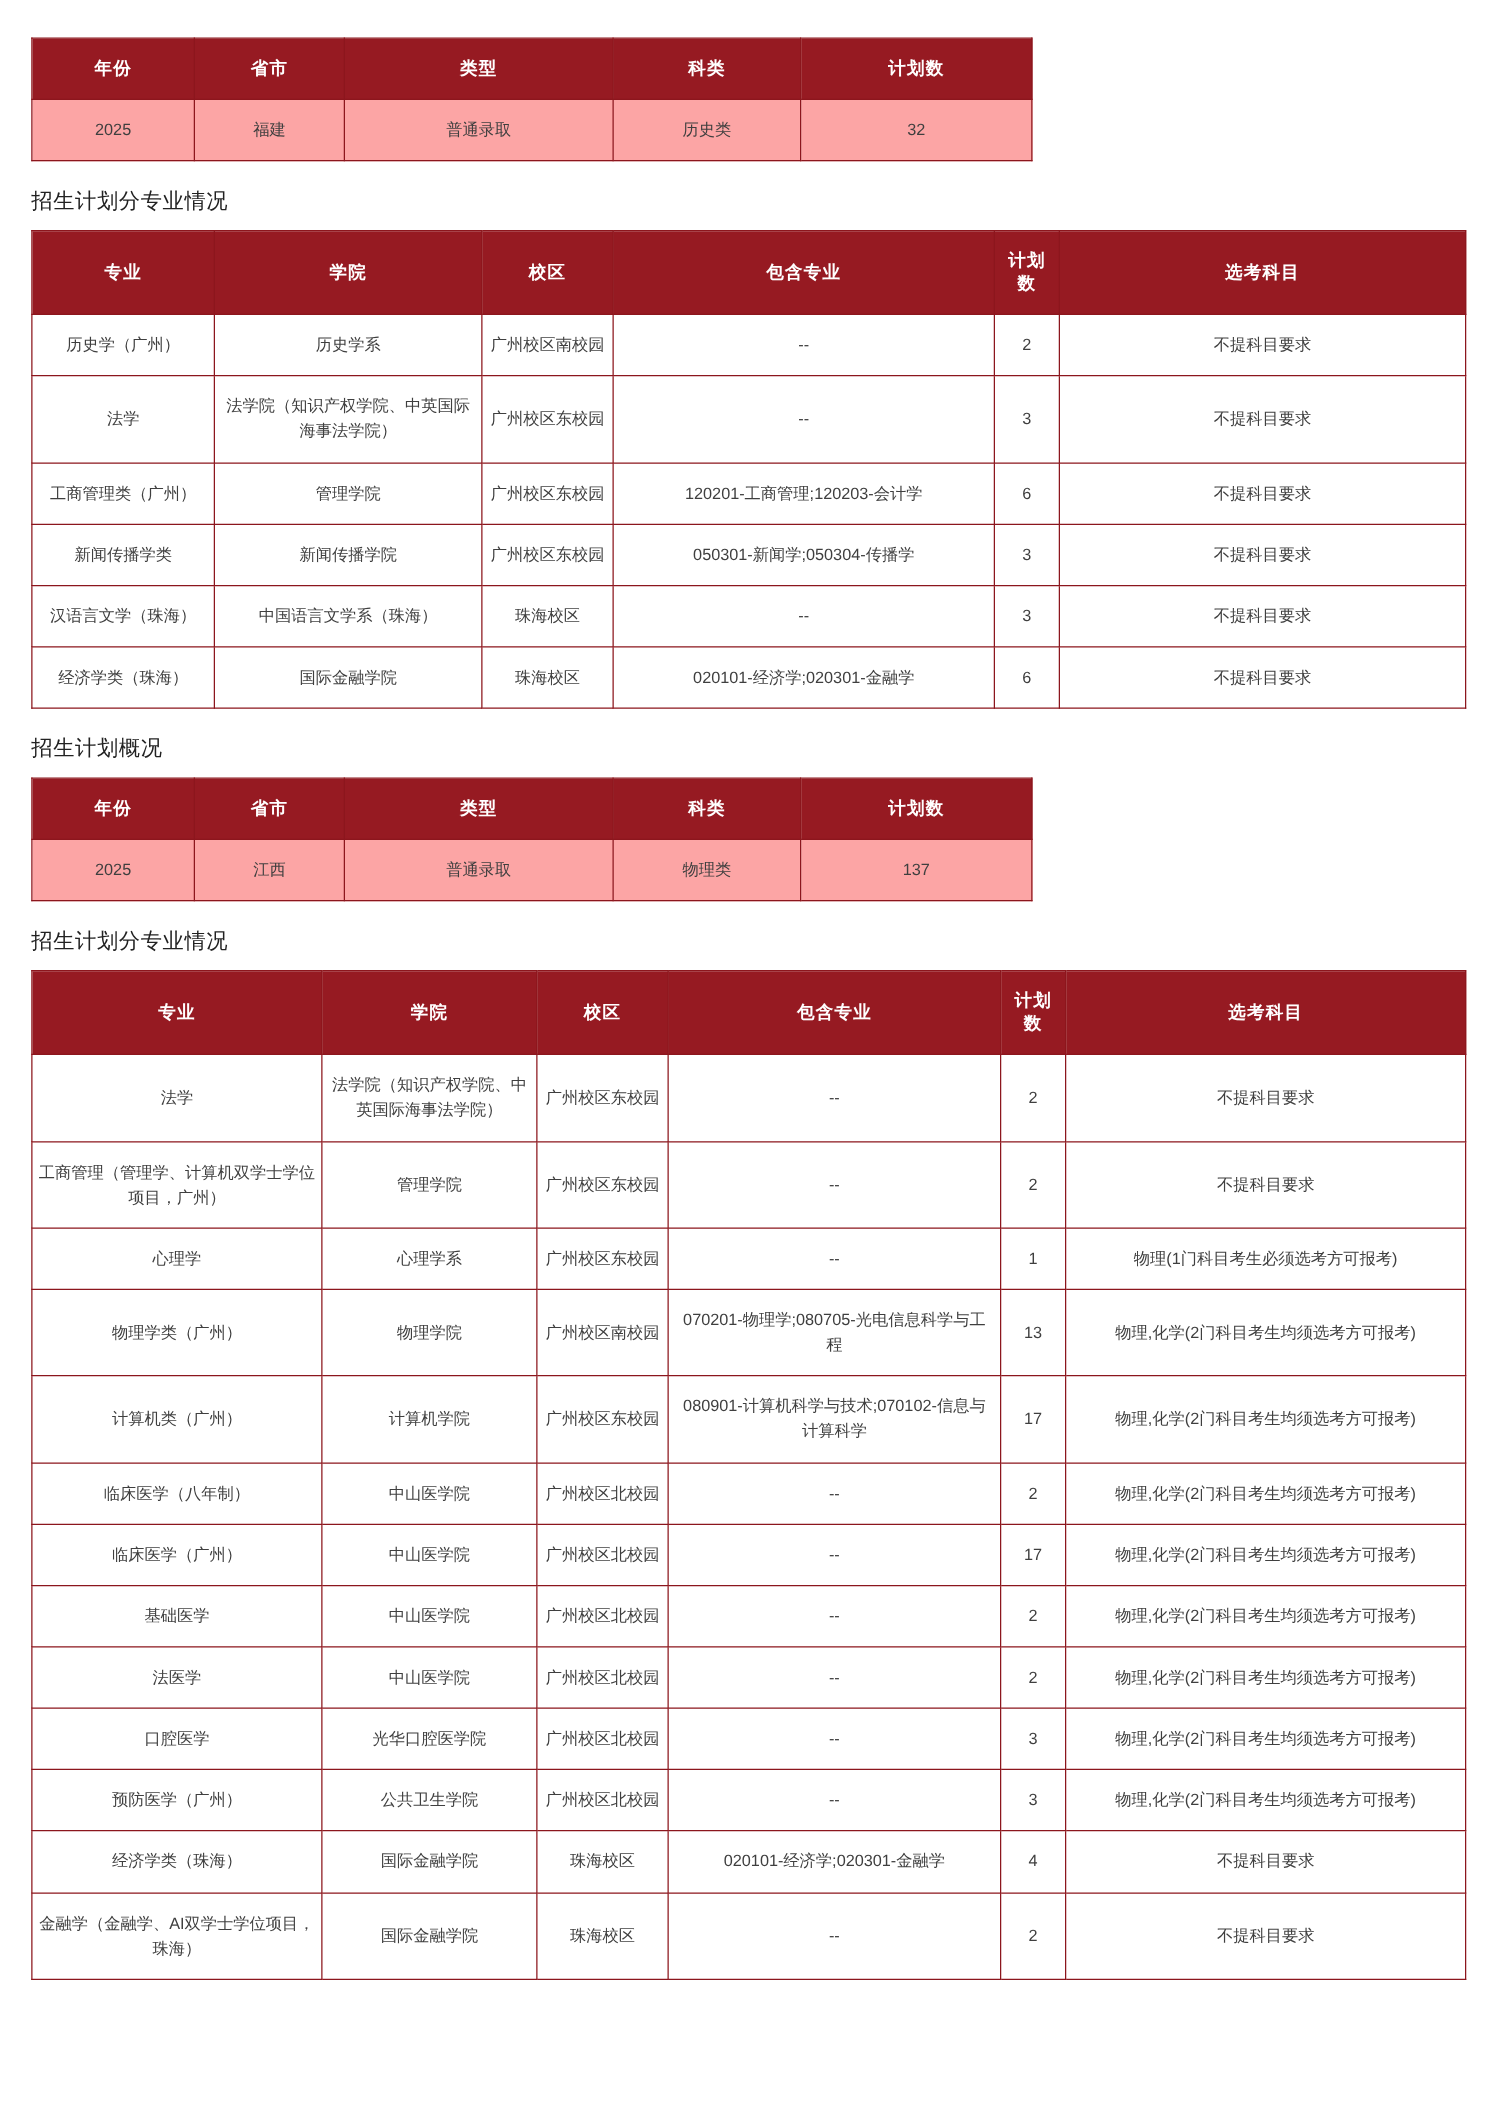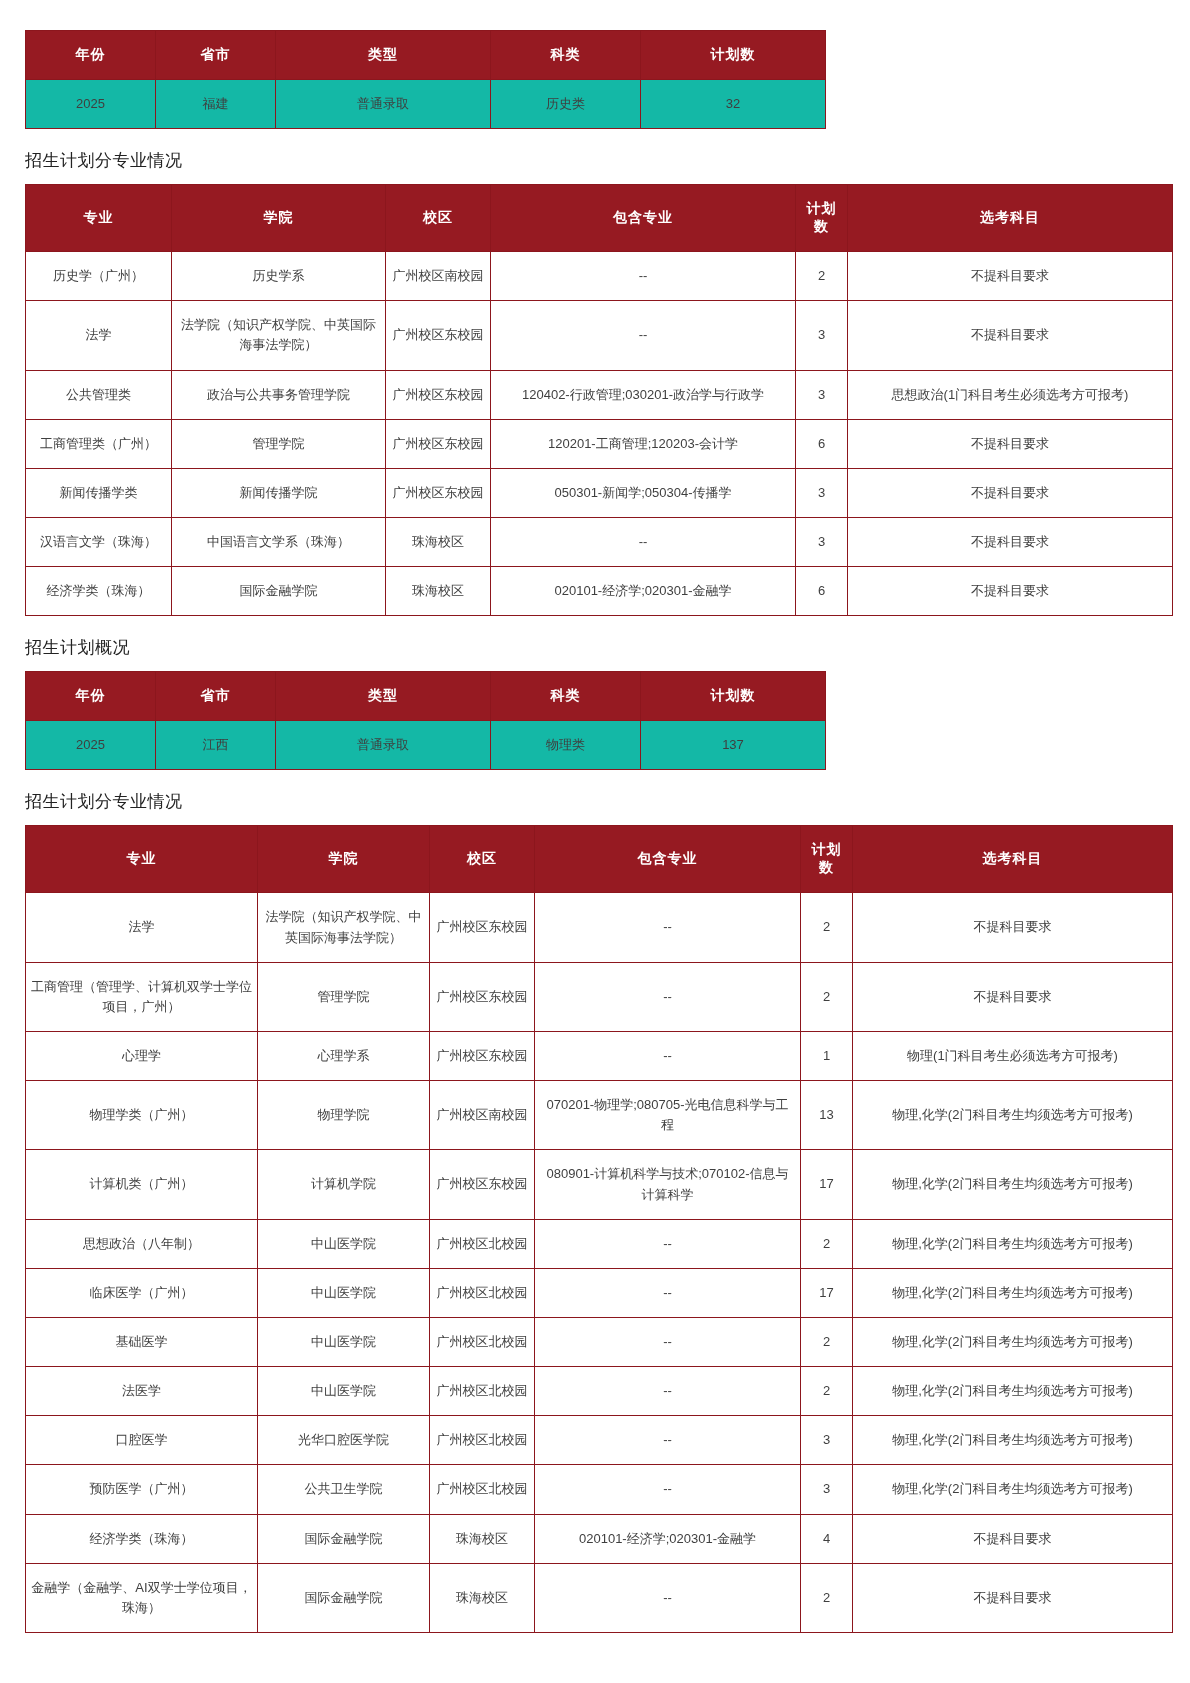--- a/index.html
+++ b/index.html
@@ -45,21 +45,21 @@
   .tbl td {
     font-size: 13px;
     color: #3f3f3f;
     text-align: center;
     padding: 14px 5px;
     border: 1px solid #8c161d;
     line-height: 1.55;
     background: #ffffff;
     word-break: break-all;
   }
-  table.summary tbody td { background: #14b8a6; }
+  table.summary tbody td { background: #fca5a5; }
   tr.alt td { background: #f5f5f5; }
 
   
   table.summary th:nth-child(1) { width: 130px; }
   table.summary th:nth-child(2) { width: 120px; }
   table.summary th:nth-child(3) { width: 215px; }
   table.summary th:nth-child(4) { width: 150px; }
   table.summary th:nth-child(5) { width: 185px; }
 
   
@@ -129,28 +129,20 @@
           </tr>
           <tr>
             <td>法学</td>
             <td>法学院（知识产权学院、中英国际海事法学院）</td>
             <td>广州校区东校园</td>
             <td>--</td>
             <td>3</td>
             <td>不提科目要求</td>
           </tr>
           <tr>
-            <td>公共管理类</td>
-            <td>政治与公共事务管理学院</td>
-            <td>广州校区东校园</td>
-            <td>120402-行政管理;030201-政治学与行政学</td>
-            <td>3</td>
-            <td>思想政治(1门科目考生必须选考方可报考)</td>
-          </tr>
-          <tr>
             <td>工商管理类（广州）</td>
             <td>管理学院</td>
             <td>广州校区东校园</td>
             <td>120201-工商管理;120203-会计学</td>
             <td>6</td>
             <td>不提科目要求</td>
           </tr>
           <tr>
             <td>新闻传播学类</td>
             <td>新闻传播学院</td>
@@ -251,21 +243,21 @@
           </tr>
           <tr>
             <td>计算机类（广州）</td>
             <td>计算机学院</td>
             <td>广州校区东校园</td>
             <td>080901-计算机科学与技术;070102-信息与计算科学</td>
             <td>17</td>
             <td>物理,化学(2门科目考生均须选考方可报考)</td>
           </tr>
           <tr>
-            <td>思想政治（八年制）</td>
+            <td>临床医学（八年制）</td>
             <td>中山医学院</td>
             <td>广州校区北校园</td>
             <td>--</td>
             <td>2</td>
             <td>物理,化学(2门科目考生均须选考方可报考)</td>
           </tr>
           <tr>
             <td>临床医学（广州）</td>
             <td>中山医学院</td>
             <td>广州校区北校园</td>

